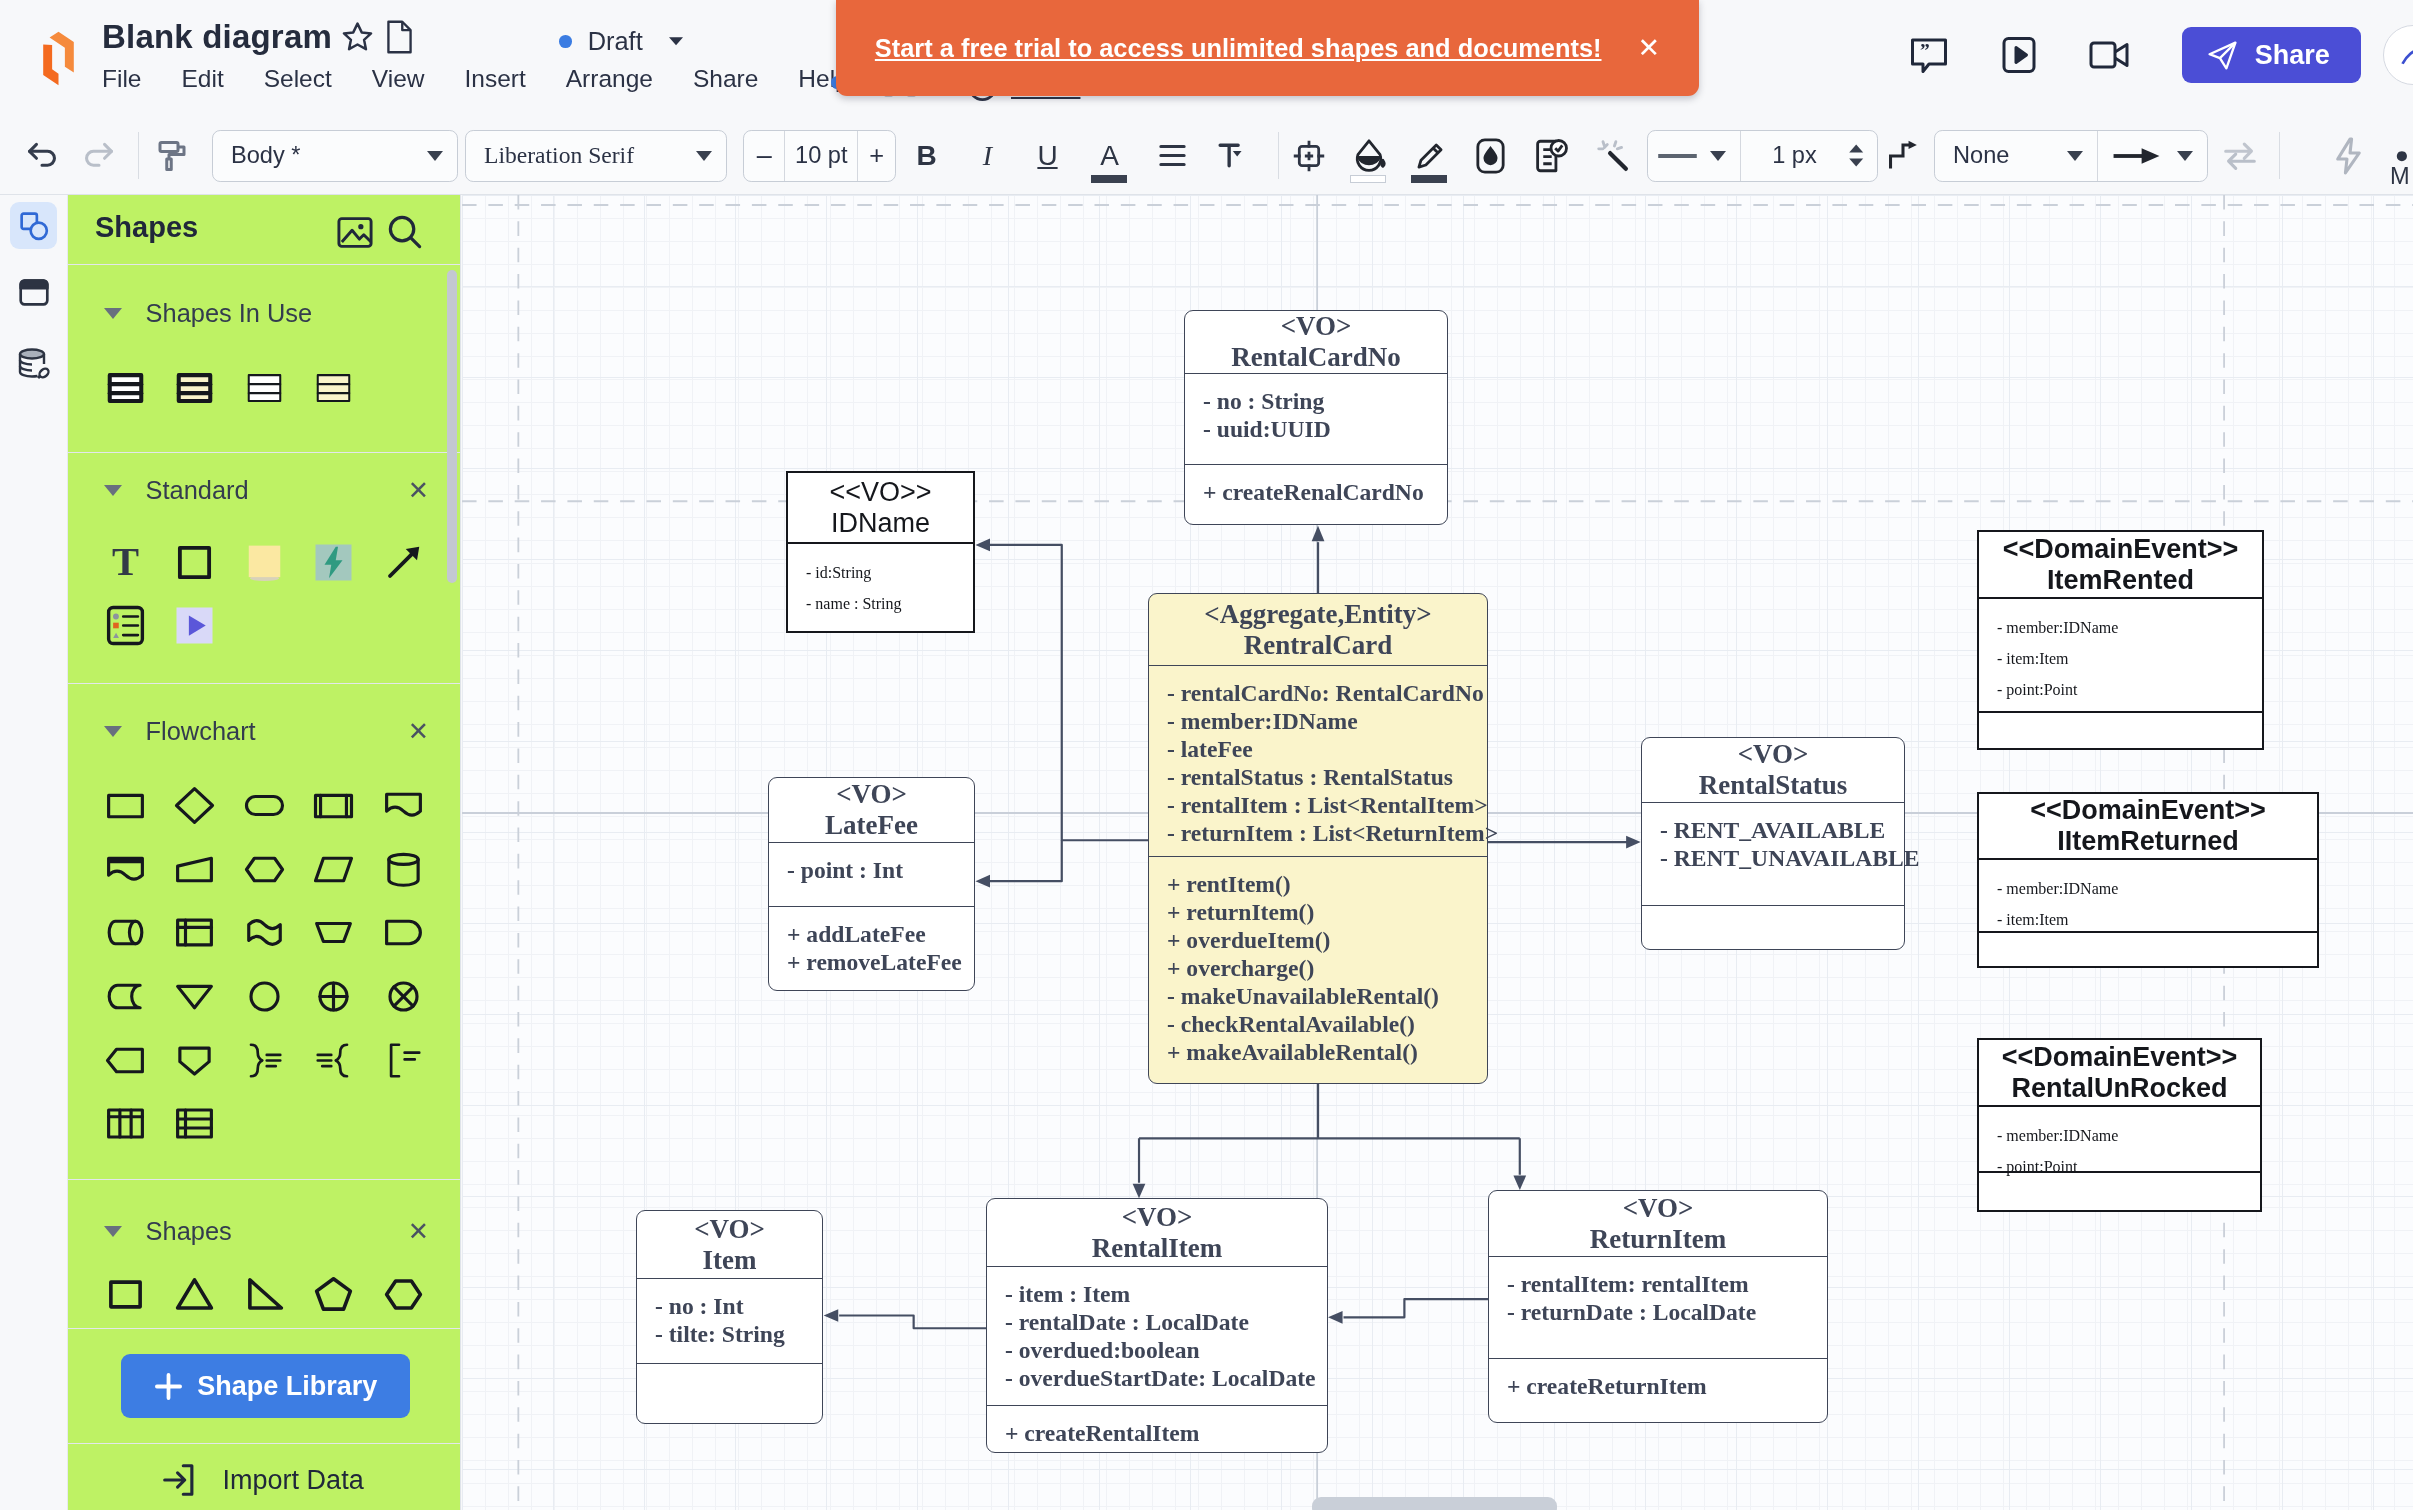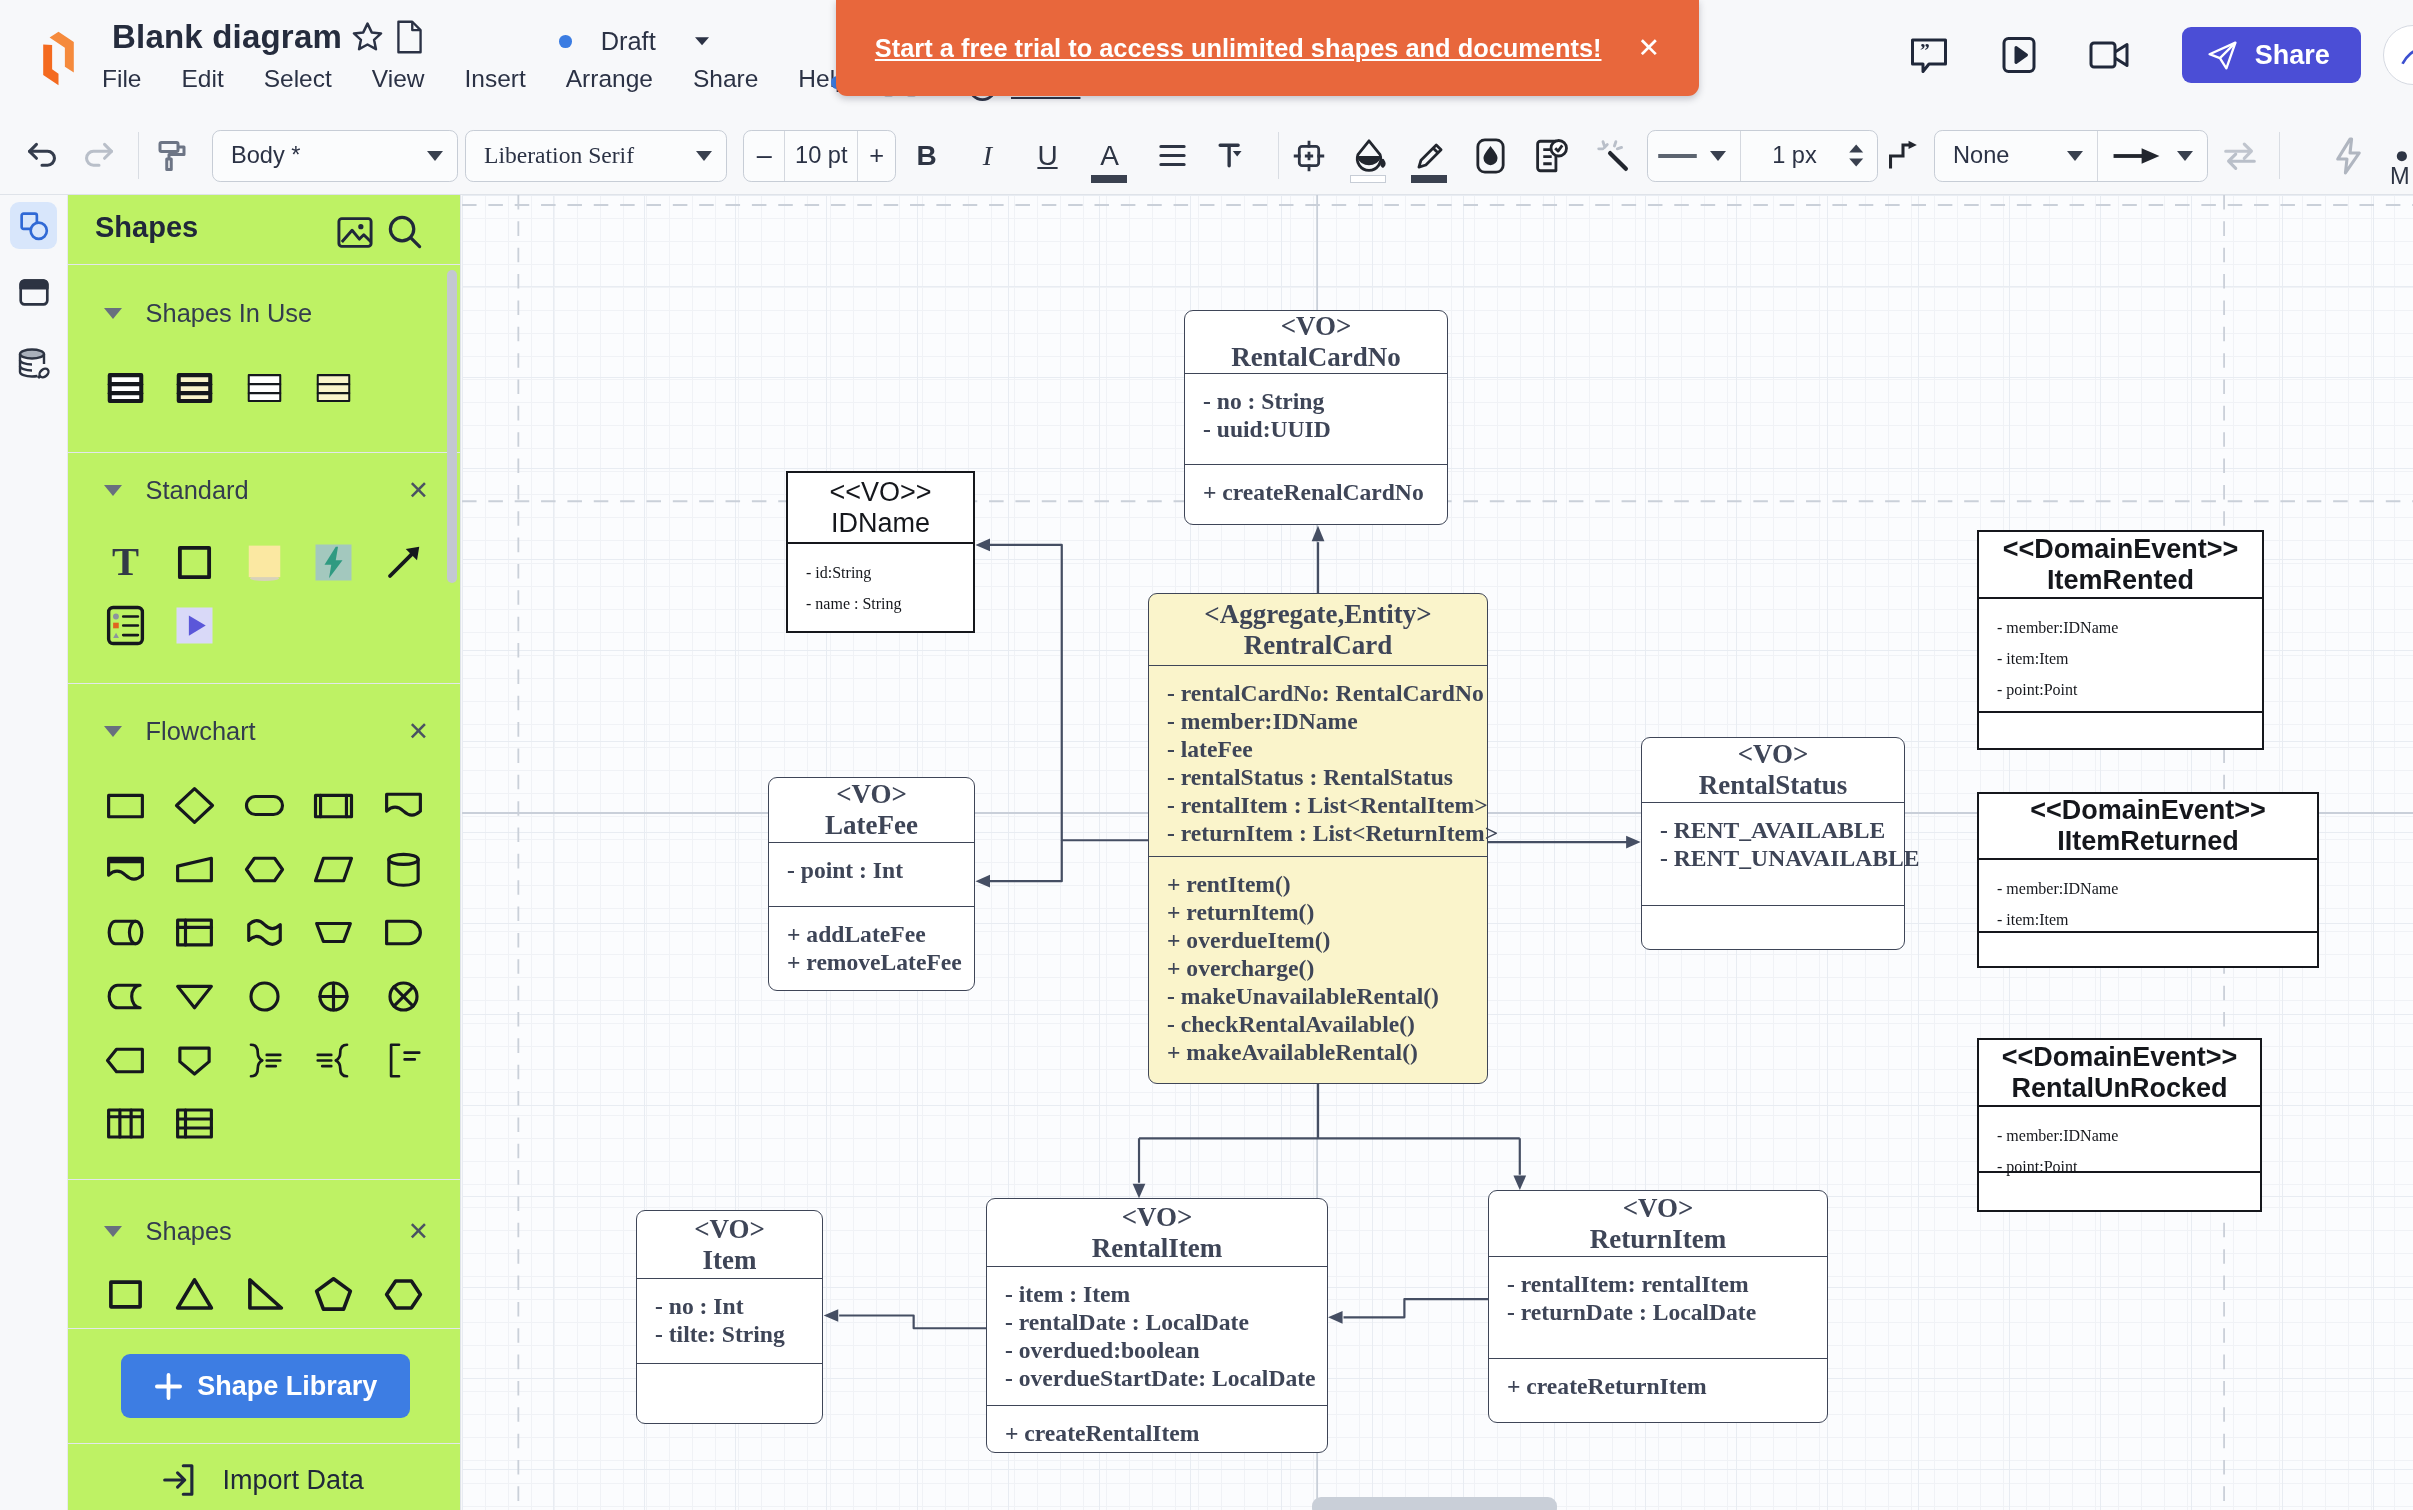--- a/index.html
+++ b/index.html
@@ -2,27 +2,27 @@
 <html style="font-size:14.5px"><head>
 <meta charset="utf-8">
 <style>
   * { margin:0; padding:0; box-sizing:border-box; }
   html,body { width:2413px; height:1510px; overflow:hidden; }
   body { position:relative; font-family:"Liberation Sans", sans-serif; background:#f7f8fa; color:#2b3245; }
 
   
   #header { position:absolute; left:0; top:0; width:2413px; height:116px; background:#f7f8fa; z-index:30; }
   #logo { position:absolute; left:33px; top:23.6px; }
-  #title-row { position:absolute; left:112px; top:18px; display:flex; align-items:center; gap:8px; }
+  #title-row { position:absolute; left:102px; top:18px; display:flex; align-items:center; gap:8px; }
   #doc-title { font-size:33px; font-weight:bold; color:#252c3d; letter-spacing:0.2px; }
   .hicon { display:inline-flex; align-items:center; justify-content:center; cursor:pointer; }
   #menu-row { position:absolute; left:102px; top:65px; display:flex; align-items:center; gap:40px; font-size:24.5px; color:#2b3245; }
   .menu-item { cursor:pointer; }
   .blue-dot { width:12.7px; height:12.7px; border-radius:50%; background:#3b7ce2; display:inline-block; }
-  #status-row { position:absolute; left:559px; top:27px; display:flex; align-items:center; gap:29px; font-size:25.4px; }
+  #status-row { position:absolute; left:559px; top:27px; display:flex; align-items:center; gap:16px; font-size:25.4px; }
   #saved-group { position:absolute; left:965px; top:69px; display:flex; align-items:center; gap:11px; }
   #saved-label { font-size:24.5px; text-decoration:underline; cursor:pointer; }
 
   #banner { position:absolute; left:836px; top:0; width:863px; height:96px; background:#e8673c; border-radius:0 0 11px 11px;
             box-shadow:0 2.7px 7.3px rgba(40,40,60,.25); display:flex; align-items:center; justify-content:center; gap:36px; z-index:40; }
   #banner a { color:#fff; font-size:25.4px; font-weight:bold; text-decoration:underline; cursor:pointer; }
   #banner .x { color:#fff; font-size:27px; font-weight:400; cursor:pointer; }
 
   #hdr-right { position:absolute; top:27px; left:1908px; display:flex; align-items:center; gap:49px; }
   #share-btn { display:flex; align-items:center; gap:16.4px; background:#4b4ed6; color:#fff; font-weight:bold; font-size:27px;

